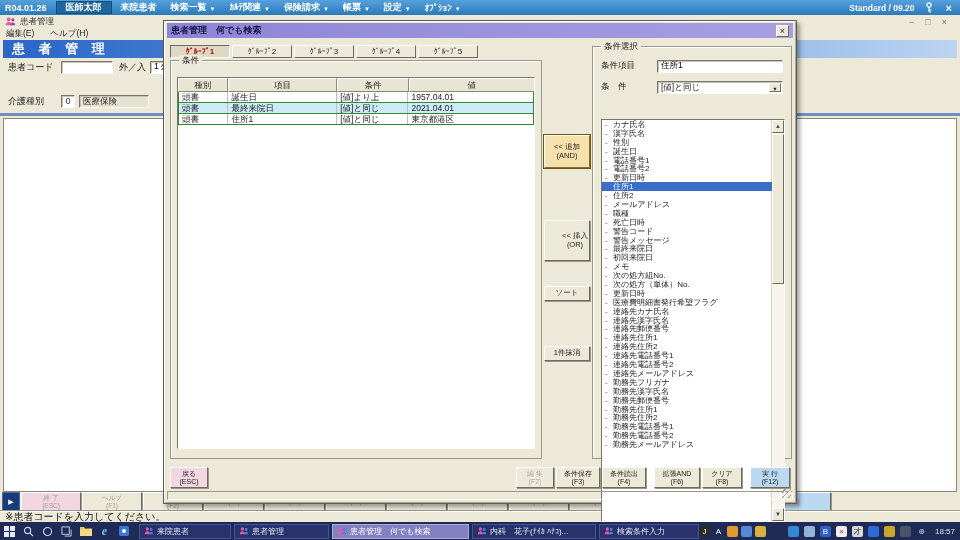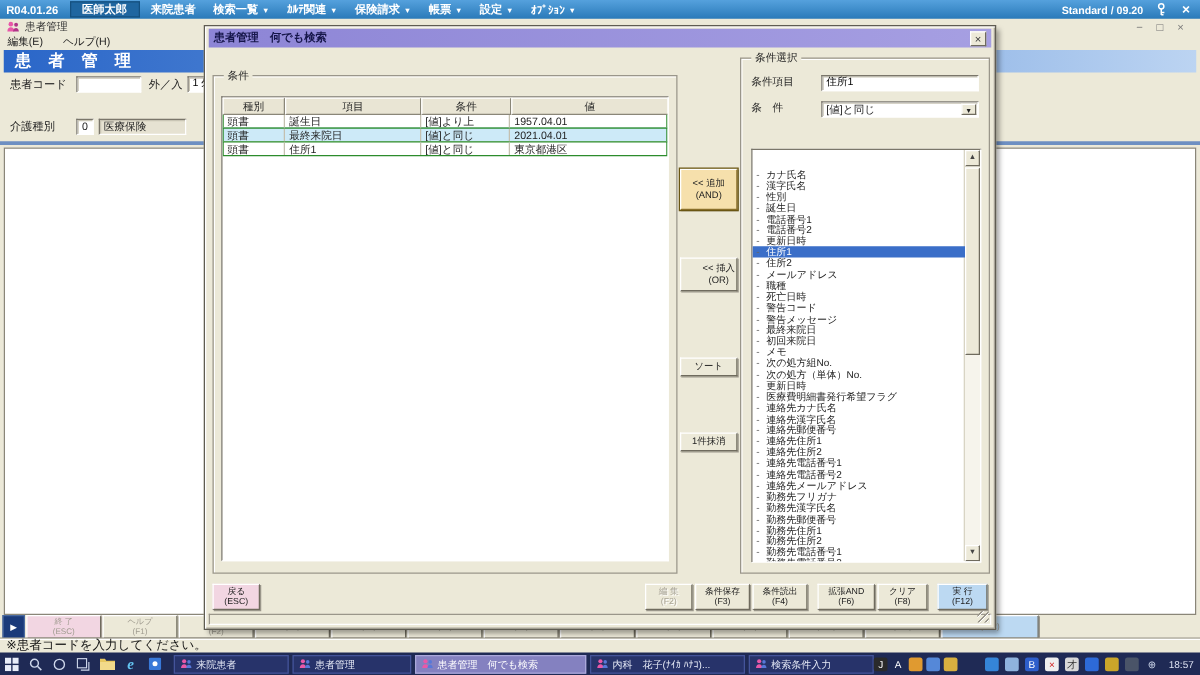--- a/index.html
+++ b/index.html
@@ -62,21 +62,21 @@
   .tbl-cell { font-size:8.5px; line-height:10px; padding-left:3px; border-right:1px solid #c4c0b0; white-space:nowrap; overflow:hidden; }
   .w0 { width:50px; } .w1 { width:110px; } .w2 { width:72px; } .w3 { width:126px; border-right:none; }
   #midcol { position:absolute; left:380px; top:0; bottom:0; width:46px; }
   .btn.mid { position:absolute; left:0; right:0; font-size:7.5px; line-height:8.5px; }
   .btn.hl { background:#f6e0ac; border-color:#fff #8a6f2a #8a6f2a #fff; outline:1px solid #6a5612; }
   #grp-sel { left:428px; top:25px; width:200px; height:413px; }
   .sel-row { position:absolute; left:8px; right:8px; height:14px; display:flex; align-items:center; }
   .sel-row .flabel { width:56px; font-size:8.5px; }
   .sel-field { flex:1; height:13px; position:relative; }
   .combo-dd { position:absolute; right:1px; top:1px; width:12px; bottom:1px; background:#ece9d8; border:1px solid; border-color:#fff #6f6b5e #6f6b5e #fff; font-size:5.5px; line-height:10px; text-align:center; color:#222; }
-  #field-list { position:absolute; left:8px; top:72px; width:184px; height:331px; background:#fff; border:1px solid; border-color:#7a766a #fff #fff #7a766a; overflow:hidden; padding-top:15px; }
+  #field-list { position:absolute; left:8px; top:72px; width:184px; height:403px; background:#fff; border:1px solid; border-color:#7a766a #fff #fff #7a766a; overflow:hidden; padding-top:0; }
   .li { height:8.9px; line-height:9px; font-size:8px; padding-left:11px; white-space:nowrap; position:relative; color:#222; width:170px; }
   .li::before { content:"-"; position:absolute; left:3px; color:#666; }
   .li.sel { background:#3a6ec8; color:#fff; }
   .sb { position:absolute; right:0; top:0; bottom:0; width:13px; background:#f6f4ec; border-left:1px solid #d8d4c4; }
   .sb-btn { position:absolute; left:0; right:0; height:13px; background:#ece9d8; border:1px solid; border-color:#fff #6f6b5e #6f6b5e #fff; font-size:6px; line-height:11px; text-align:center; color:#444; }
   .sb-up { top:0; } .sb-dn { bottom:0; }
   .sb-thumb { position:absolute; left:0; right:0; top:14px; height:150px; background:#ece9d8; border:1px solid; border-color:#fff #6f6b5e #6f6b5e #fff; }
   #back-btn { position:absolute; left:6px; top:446px; width:38px; height:21px; font-size:7px; line-height:8px; }
   #action-row { position:absolute; right:6px; top:446px; height:21px; display:flex; gap:2px; }
   .btn.act { height:21px; font-size:7px; line-height:8px; }
@@ -233,20 +233,27 @@
       </div>
     </div>
   <div class="statusbar">※患者コードを入力してください。</div>
 </div>
 
 <div class="dialog">
   <div class="dlg-titlebar">
     <span>患者管理　何でも検索</span>
     <span class="dlg-close">×</span>
   </div>
+  <div id="dlg-tabs">
+      <span class="dlg-tab active">ｸﾞﾙｰﾌﾟ1</span>
+      <span class="dlg-tab">ｸﾞﾙｰﾌﾟ2</span>
+      <span class="dlg-tab">ｸﾞﾙｰﾌﾟ3</span>
+      <span class="dlg-tab">ｸﾞﾙｰﾌﾟ4</span>
+      <span class="dlg-tab">ｸﾞﾙｰﾌﾟ5</span>
+    </div>
 
   <div class="grp" id="grp-cond">
     <span class="legend">条件</span>
     <div id="cond-table">
         <div class="tbl-head">
           <span class="tbl-hcell w0">種別</span>
           <span class="tbl-hcell w1">項目</span>
           <span class="tbl-hcell w2">条件</span>
           <span class="tbl-hcell w3">値</span>
         </div>
@@ -269,21 +276,21 @@
           <span class="tbl-cell w3">東京都港区</span>
         </div>
       </div>
   </div>
 
   <div id="midcol">
       <div class="btn mid hl" style="top: 114px; height: 33px;">
         <div>&lt;&lt; 追加</div>
         <div>(AND)</div>
       </div>
-      <div class="btn mid" style="top: 185px; height: 27px; padding-left: 16px;">
+      <div class="btn mid" style="top: 199px; height: 41px; padding-left: 16px;">
         <div>&lt;&lt; 挿入</div>
         <div>(OR)</div>
       </div>
       <div class="btn mid" style="top: 265px; height: 15px;">
         <div>ソート</div>
       </div>
       <div class="btn mid" style="top: 325px; height: 15px;">
         <div>1件抹消</div>
       </div>
     </div>

